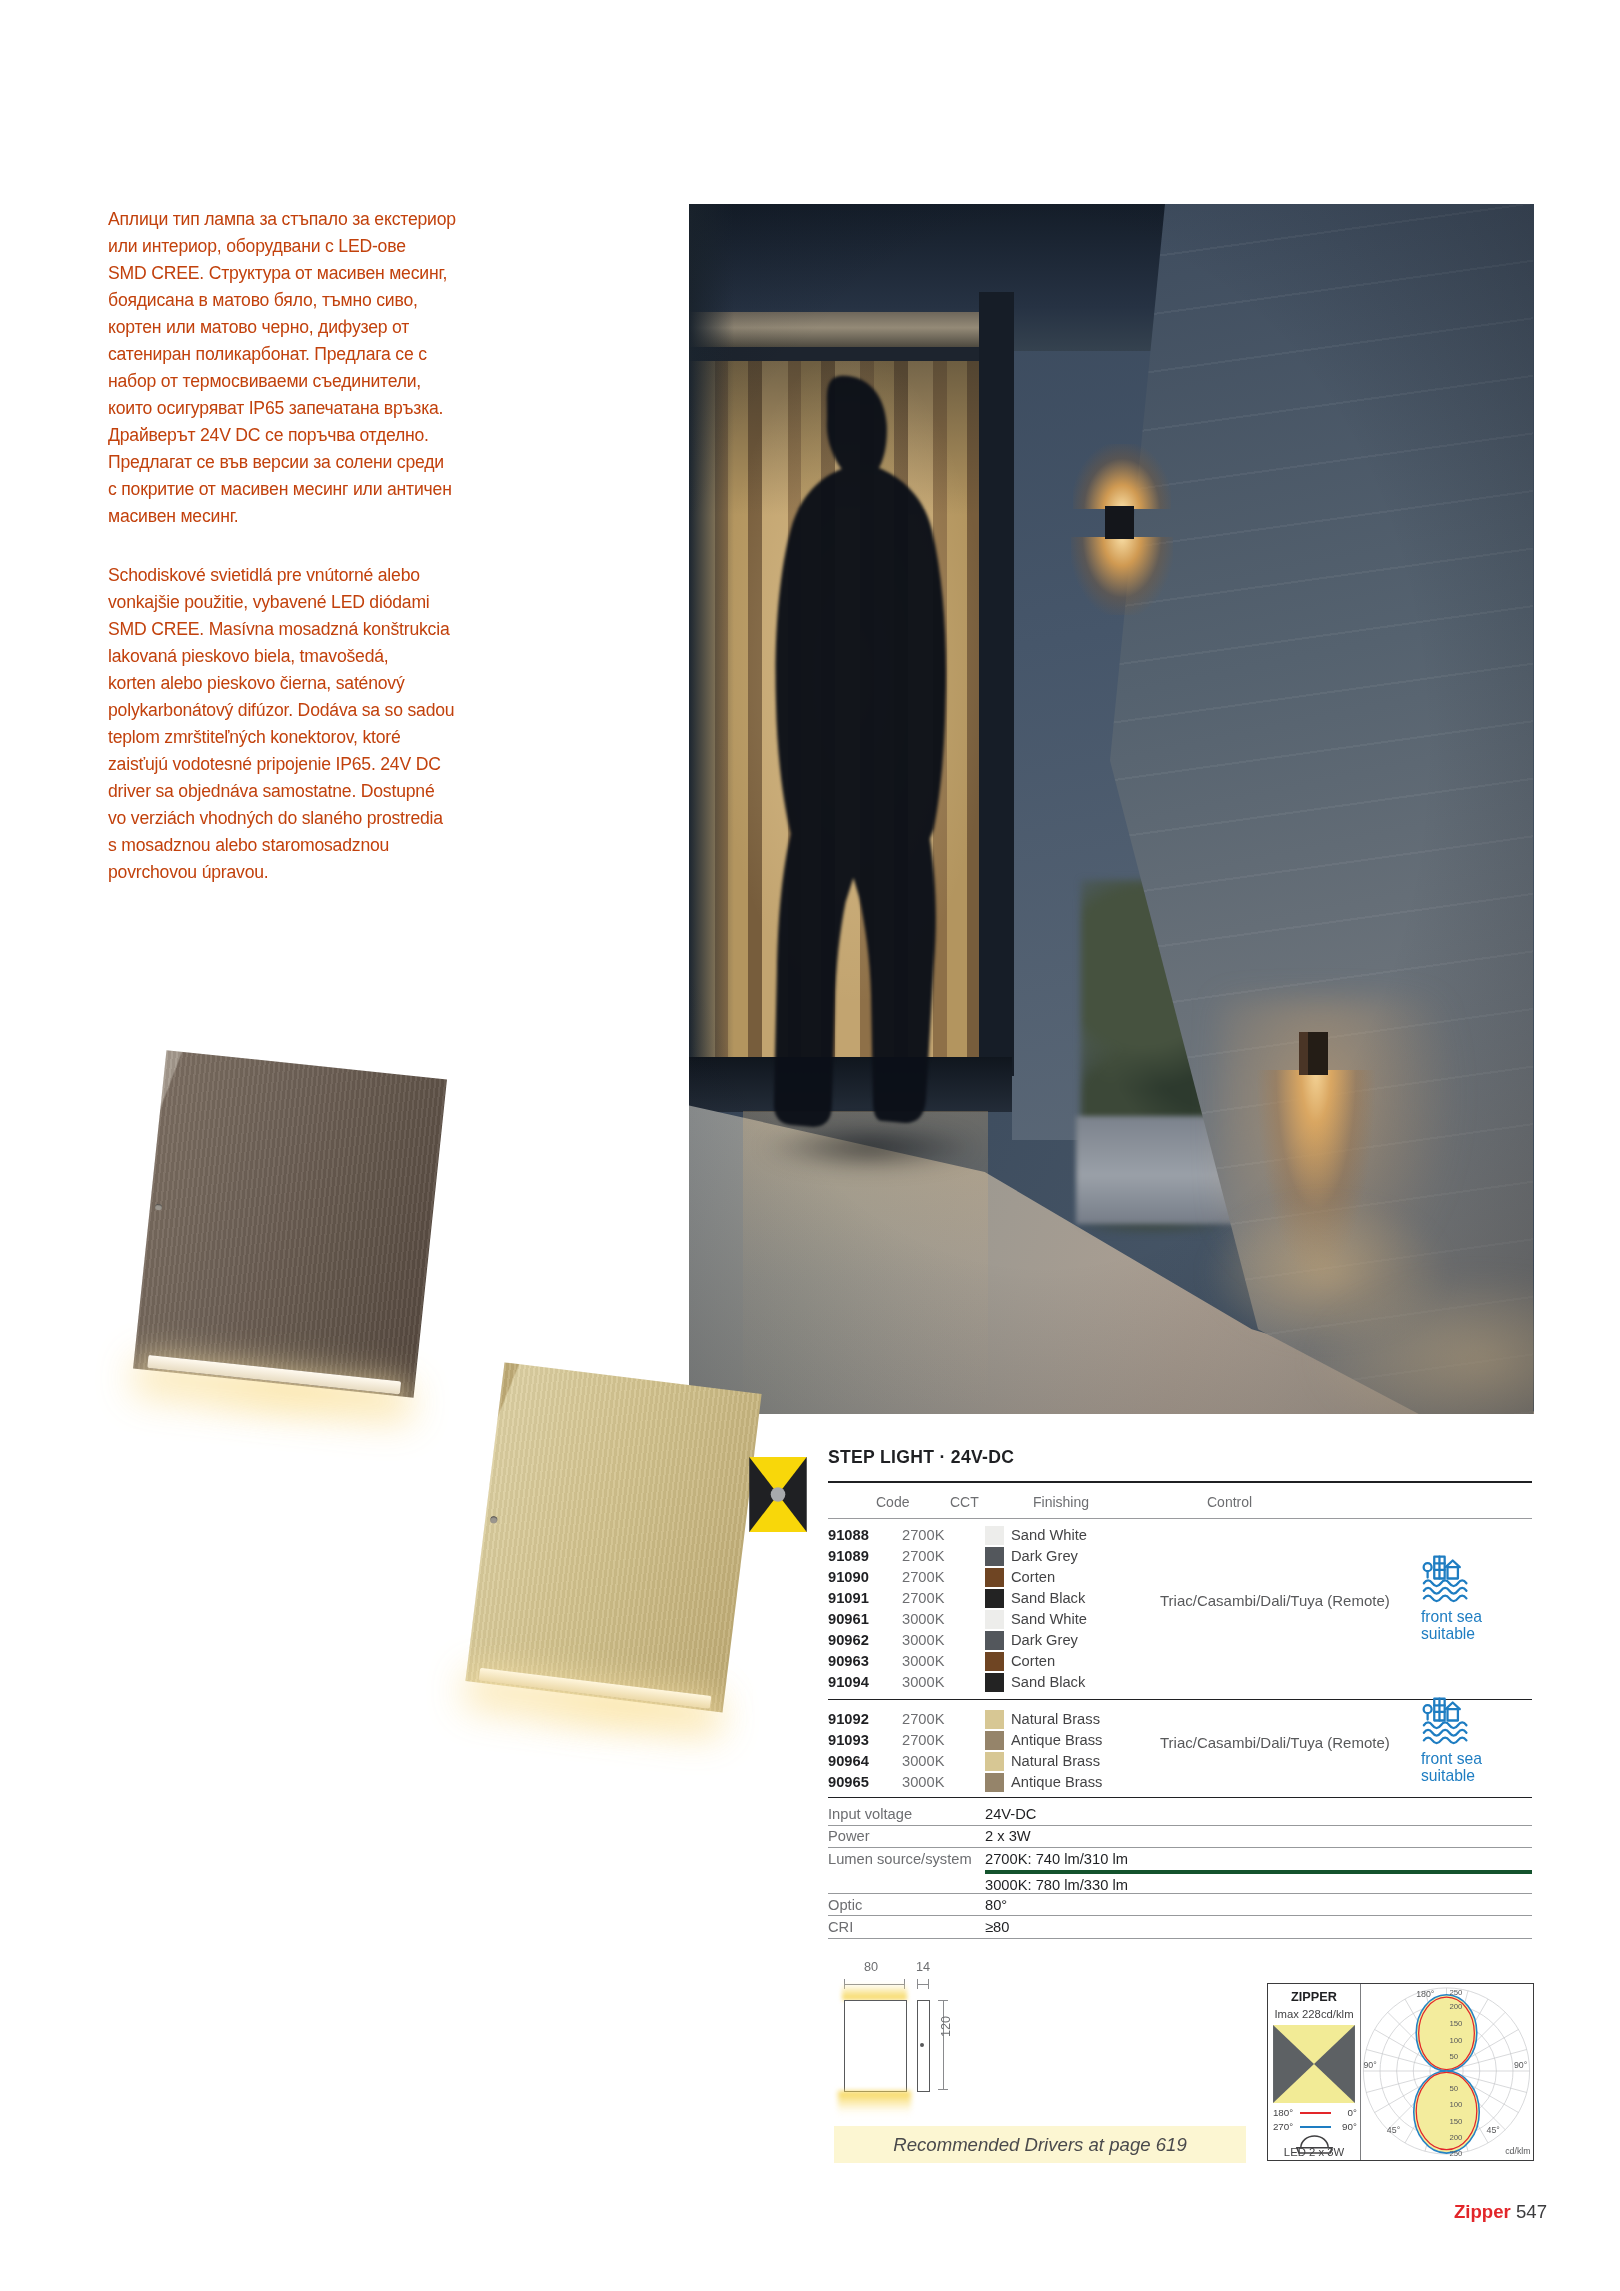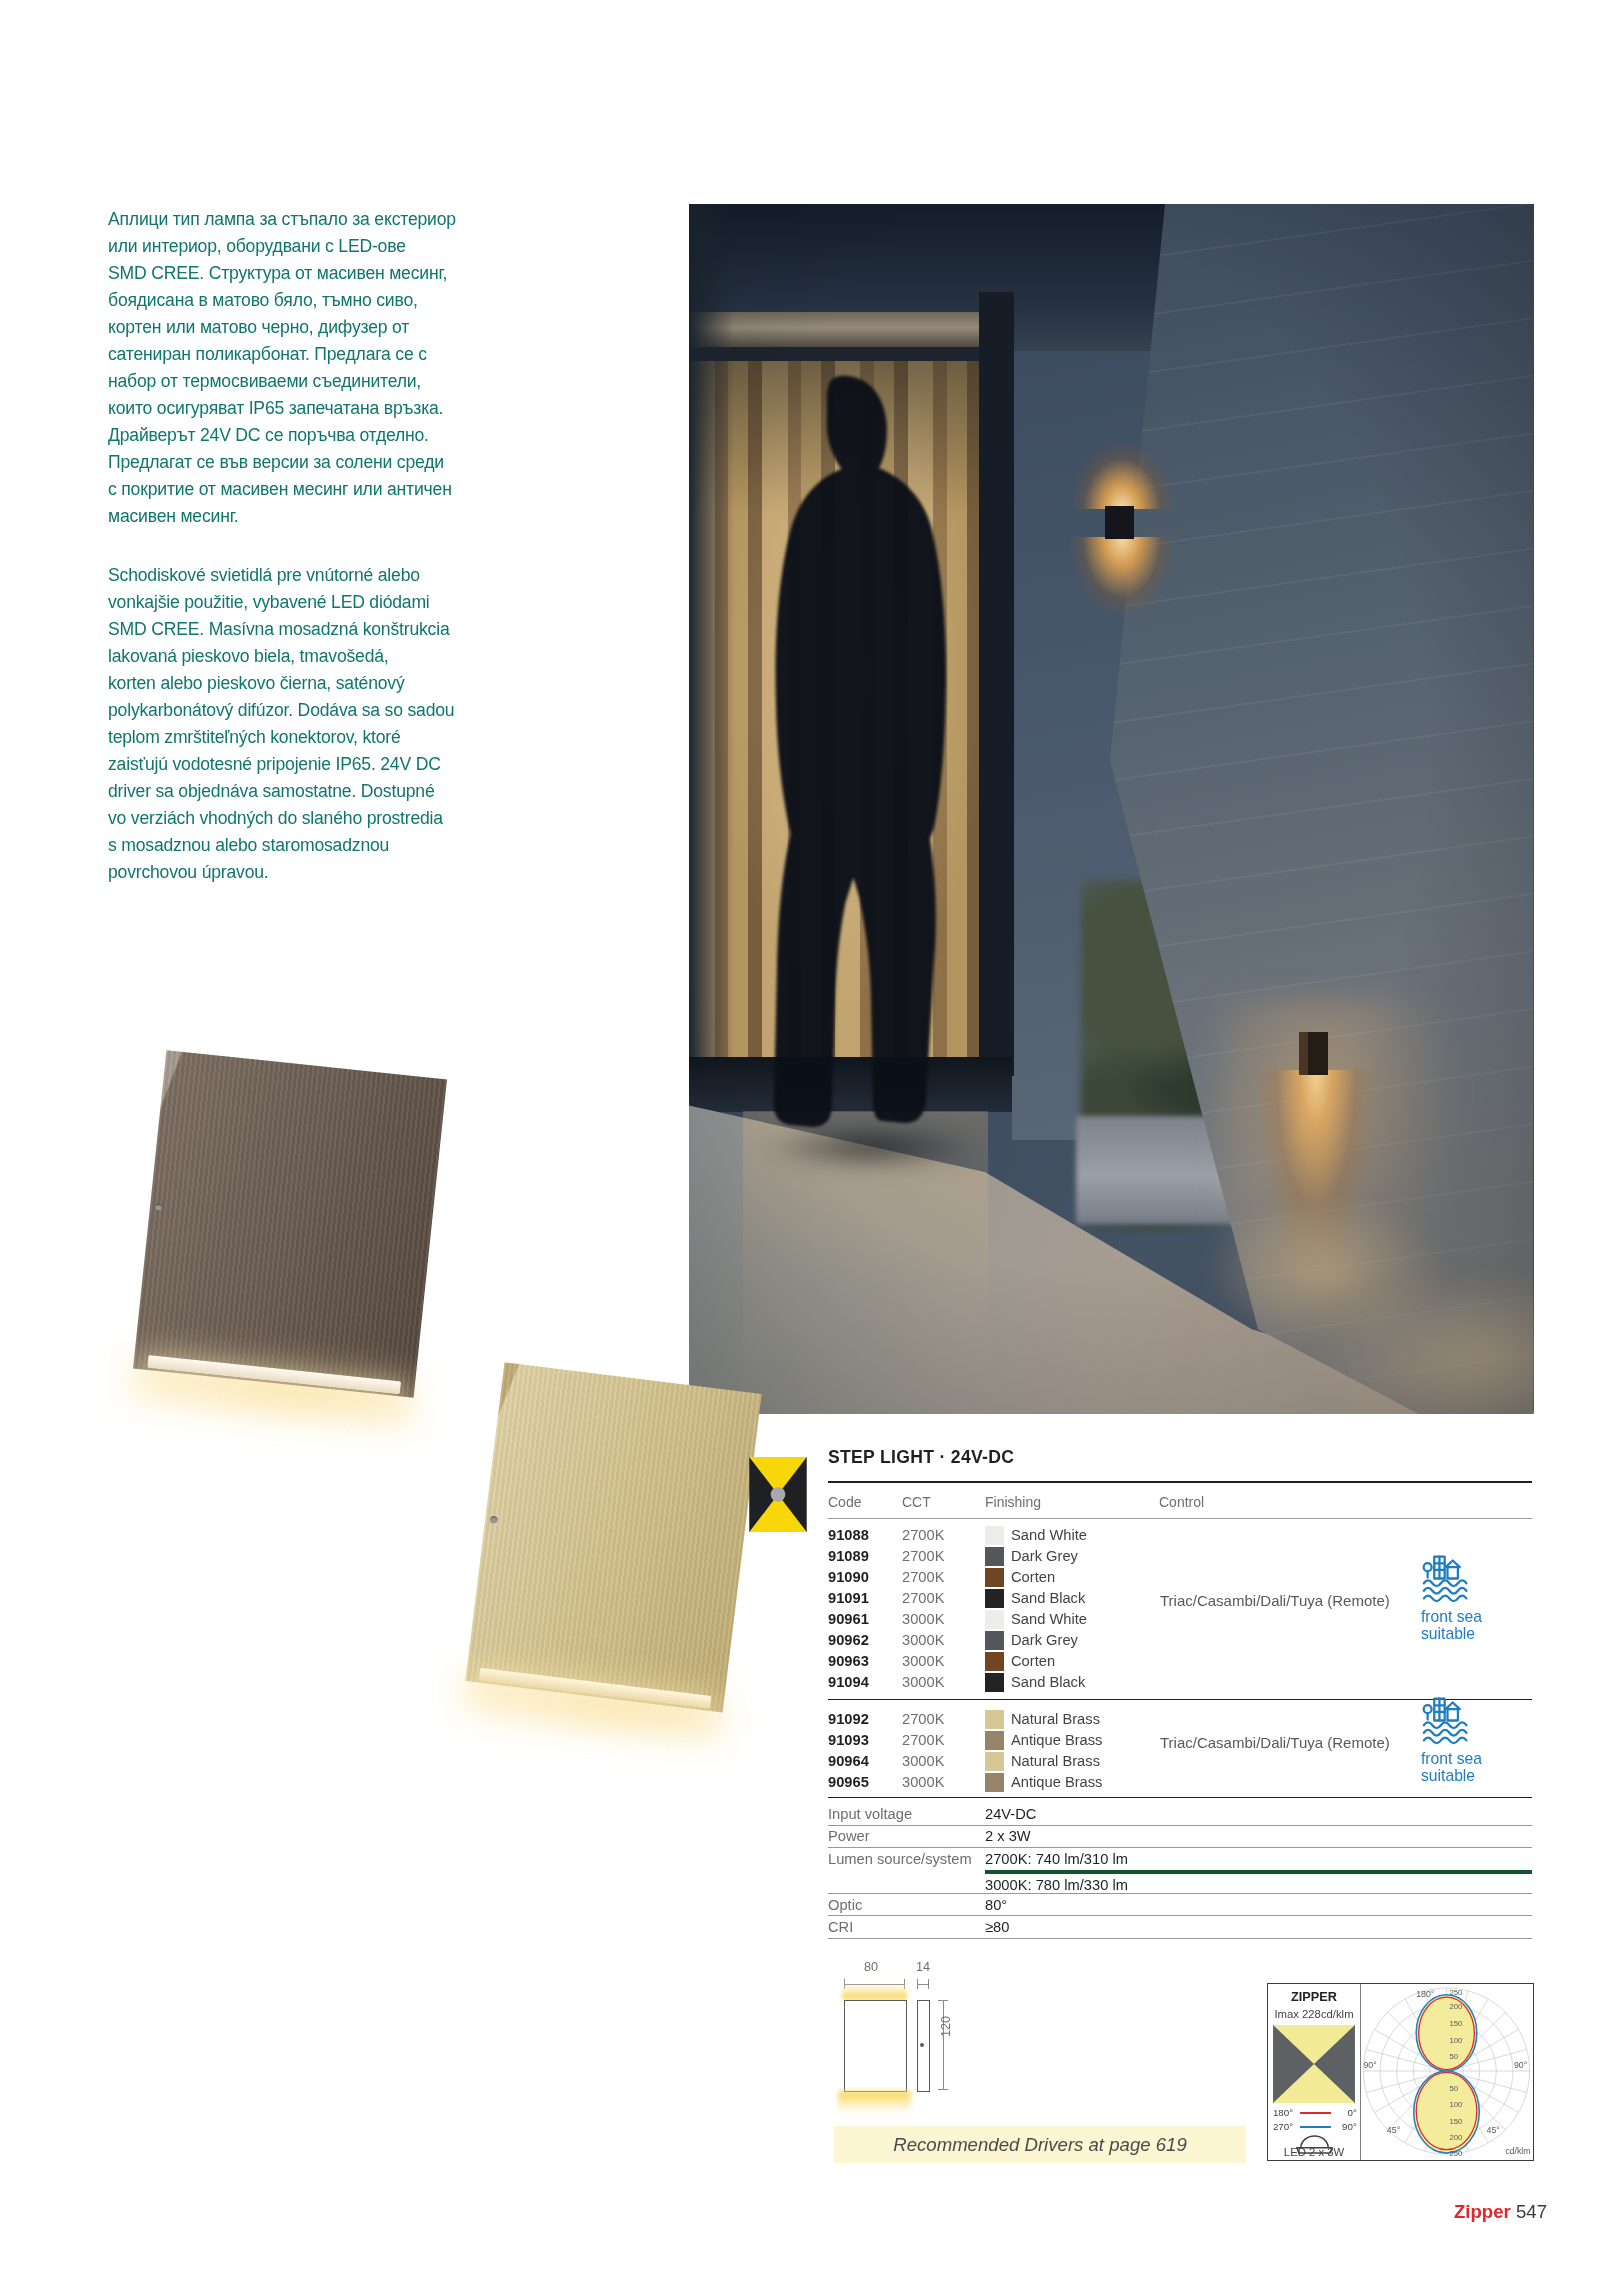--- a/index.html
+++ b/index.html
@@ -1,21 +1,21 @@
 <!DOCTYPE html>
 <html><head>
 <meta charset="utf-8">
 <style>
   html,body{margin:0;padding:0;background:#e8e8e8;}
   .page{position:relative;width:1620px;height:2292px;background:#ffffff;overflow:hidden;
         font-family:"Liberation Sans",sans-serif;color:#1f2023;}
 
   
   .intro{position:absolute;left:108px;width:436px;margin:0;font-size:17.6px;line-height:27px;
-         color:#0f766e;white-space:pre-line;letter-spacing:-0.2px;}
+         color:#c2410c;white-space:pre-line;letter-spacing:-0.2px;}
   .intro.p1{top:206px;}
   .intro.p2{top:562px;}
 
   
   .photo{position:absolute;left:689px;top:204px;width:845px;height:1210px;overflow:hidden;
          background:linear-gradient(115deg,#2b3646 0%,#3d4c5e 45%,#4e5d6d 100%);}
   .photo .layer{position:absolute;}
   .ph-ceiling{left:0;top:0;width:510px;height:147px;
       background:linear-gradient(180deg,#141d29 0%,#263243 70%,#35424f 100%);}
   .ph-lintel{left:0;top:108px;width:299px;height:35px;
@@ -93,21 +93,21 @@
       background:radial-gradient(ellipse,rgba(252,233,173,0.8) 0%,rgba(252,233,173,0) 70%);}
   .prod1 .prod-glow{left:39px;top:304px;width:235px;height:59px;}
   .prod2 .prod-glow{left:39px;top:306px;width:225px;height:59px;}
 
   
   .bowtie{position:absolute;left:749px;top:1457px;}
   .cat-title{position:absolute;left:828px;top:1447px;font-size:17.6px;font-weight:bold;
       letter-spacing:0.3px;color:#1f2023;}
   .rule-dark{position:absolute;left:828px;top:1481px;width:704px;height:2px;background:#1f2023;}
   .cols{position:absolute;left:828px;top:1494px;width:704px;font-size:14px;color:#6d6e71;}
-  .cols span{position:absolute;top:0;}
+  .cols span{position:absolute;top:0;margin-left:48px;}
   .col-code{left:0;} .col-cct{left:74px;} .col-fin{left:157px;} .col-ctl{left:331px;}
   .rule-grey{position:absolute;left:828px;top:1518px;width:704px;height:1px;background:#9a9b9e;}
   .grp{position:absolute;left:828px;width:704px;}
   .g1{top:1525px;} .g2{top:1709px;}
   .row{position:relative;height:21px;}
   .row .code{position:absolute;left:0;top:2px;font-size:14.7px;font-weight:bold;color:#1f2023;}
   .row .cct{position:absolute;left:74px;top:2px;font-size:14.7px;color:#6d6e71;}
   .row .swatch{position:absolute;left:157px;top:1px;width:18.6px;height:18.6px;}
   .row .fin{position:absolute;left:183px;top:2px;font-size:14.7px;color:#434345;}
   .sep{position:absolute;left:828px;width:704px;height:1px;background:#1f2023;}

